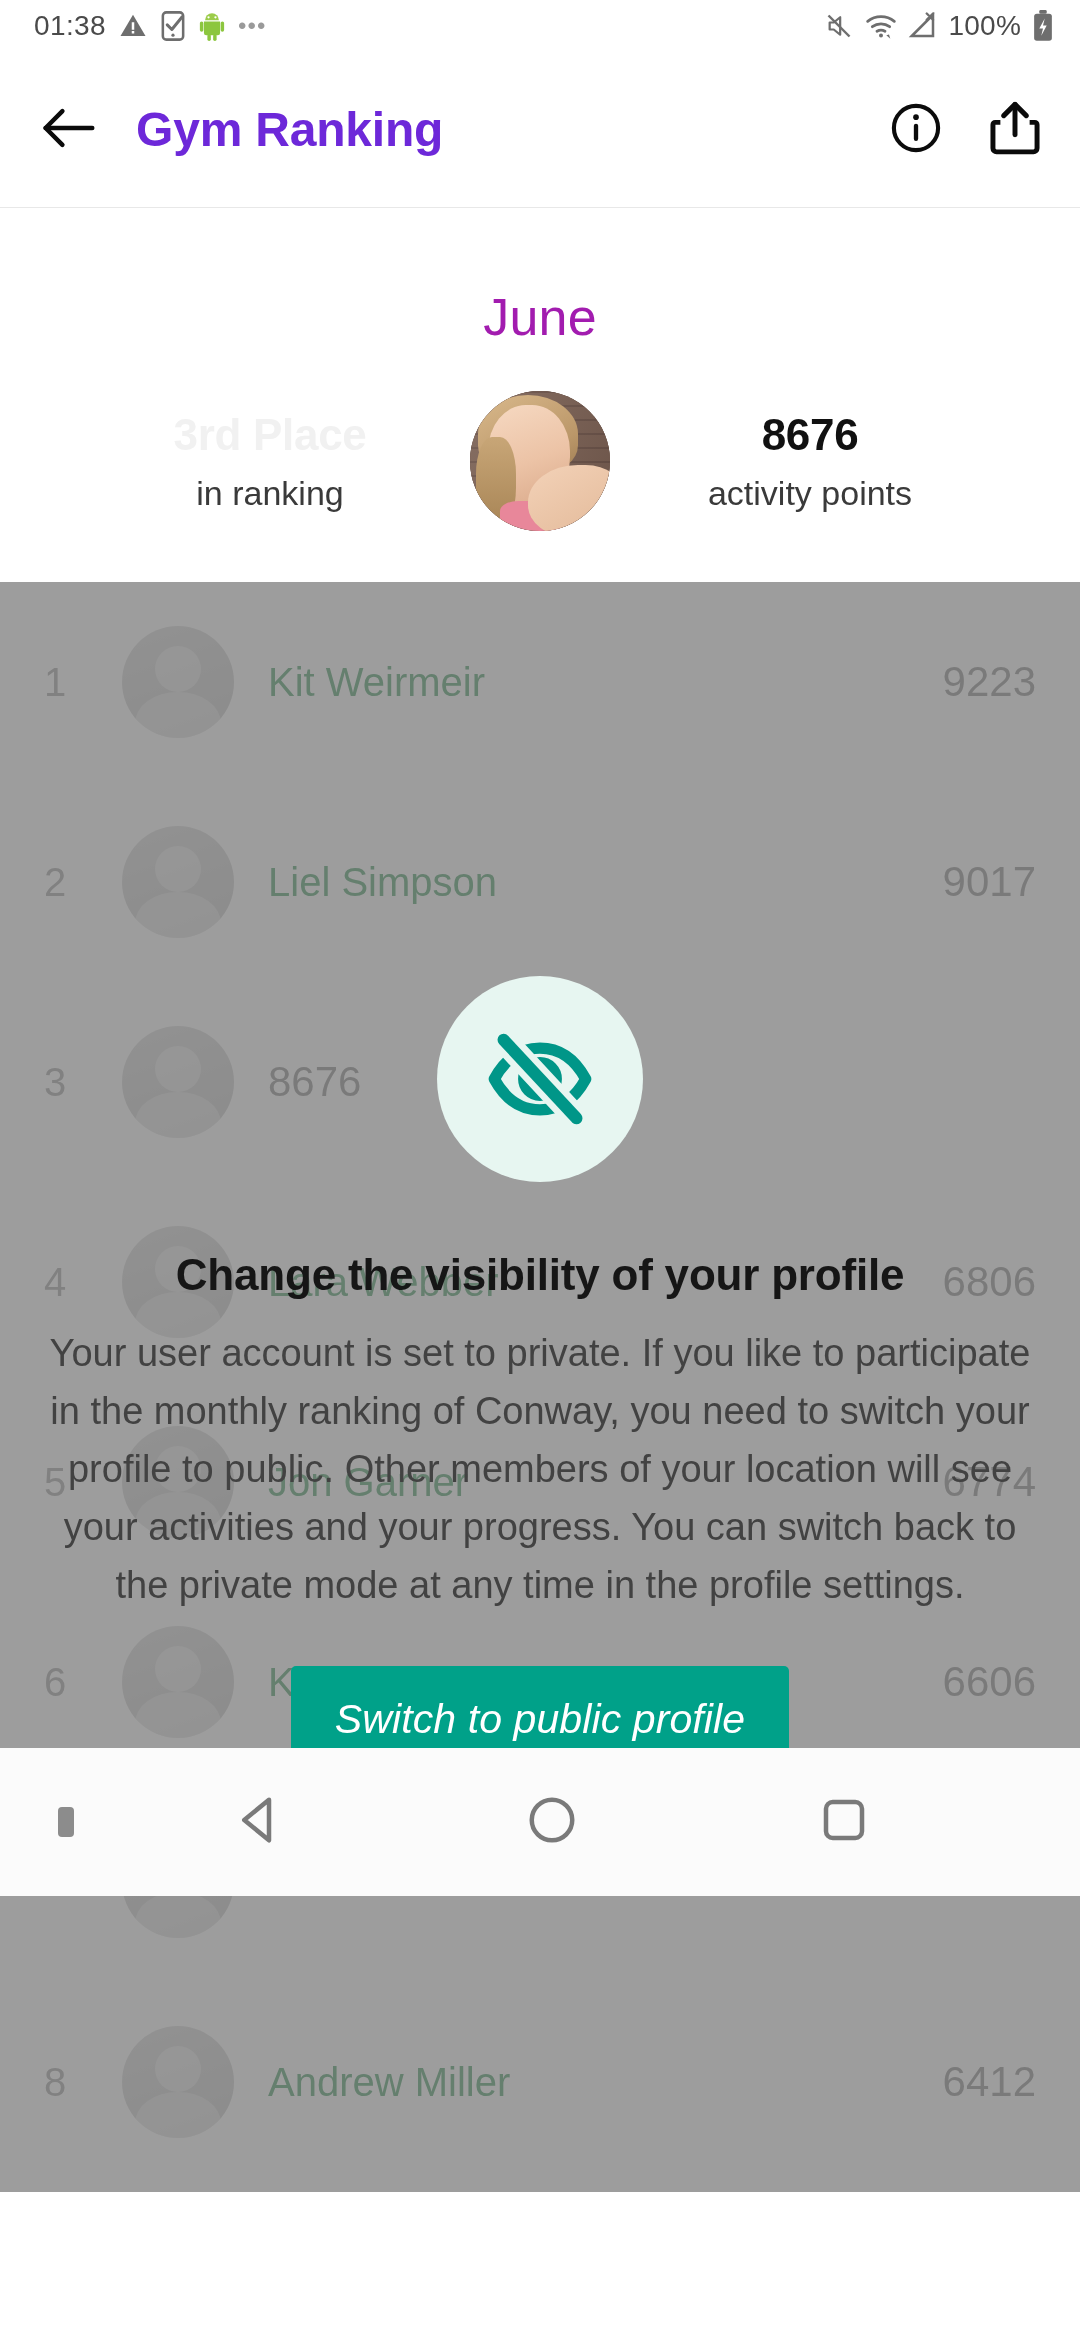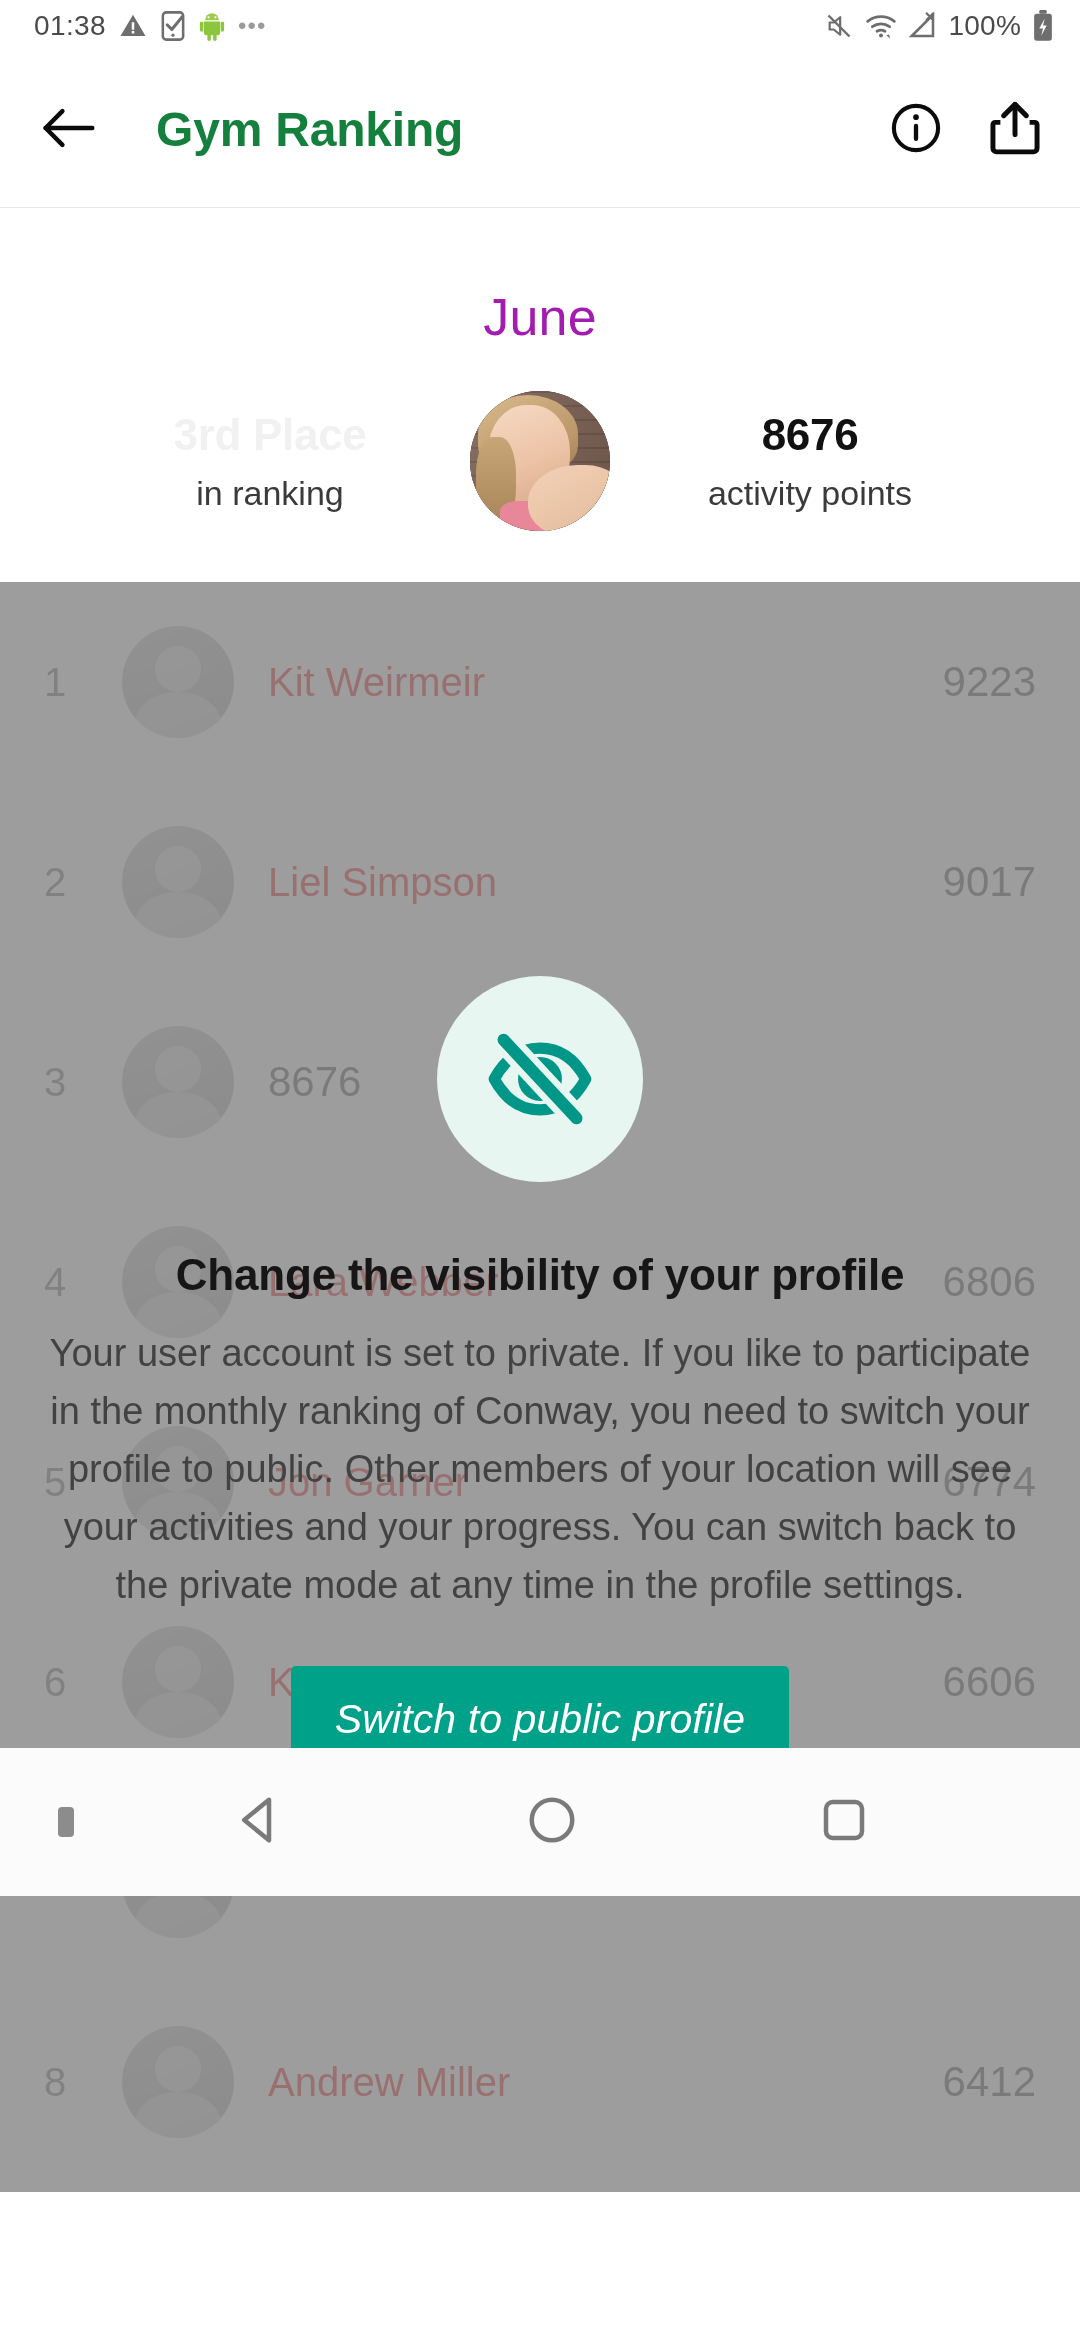--- a/index.html
+++ b/index.html
@@ -24,22 +24,22 @@
   .ico { display:block; }
   .dots { color:#9a9a9a; font-size:24px; line-height:10px; letter-spacing:1px; }
 
   
   .appbar {
     position:absolute; top:52px; left:0; width:1080px; height:155px;
     background:#fff; display:flex; align-items:center; padding:0 40px;
     box-shadow:0 1px 0 rgba(0,0,0,.09); z-index:55;
   }
   .appbar-title {
-    font-size:48px; font-weight:bold; color:#15803d;
-    margin-left:60px; letter-spacing:-0.2px;
+    font-size:48px; font-weight:bold; color:#6d28d9;
+    margin-left:40px; letter-spacing:-0.2px;
   }
   .appbar-actions { margin-left:auto; display:flex; align-items:center; gap:48px; }
 
   
   .summary {
     position:absolute; top:207px; left:0; width:1080px; height:375px;
     background:#fff; z-index:1;
   }
   .month {
     text-align:center; font-size:52px; color:#a21caf; font-weight:500;
@@ -106,21 +106,21 @@
     position:relative; overflow:hidden;
   }
   .row .av::before {
     content:""; position:absolute; left:50%; top:20px; width:46px; height:46px;
     transform:translateX(-50%); border-radius:50%; background:rgba(255,255,255,.45);
   }
   .row .av::after {
     content:""; position:absolute; left:50%; bottom:-16px; width:86px; height:62px;
     transform:translateX(-50%); border-radius:50% 50% 0 0; background:rgba(255,255,255,.4);
   }
-  .row .nm { font-size:40px; color:#ef4444; flex:1; }
+  .row .nm { font-size:40px; color:#15803d; flex:1; }
   .row .sc { font-size:42px; color:#6f6f6f; }
 
   
   .scrim {
     position:absolute; top:582px; left:0; width:1080px; height:1610px;
     background:rgba(126,126,126,.76); z-index:10;
   }
 
   
   .dialog {

